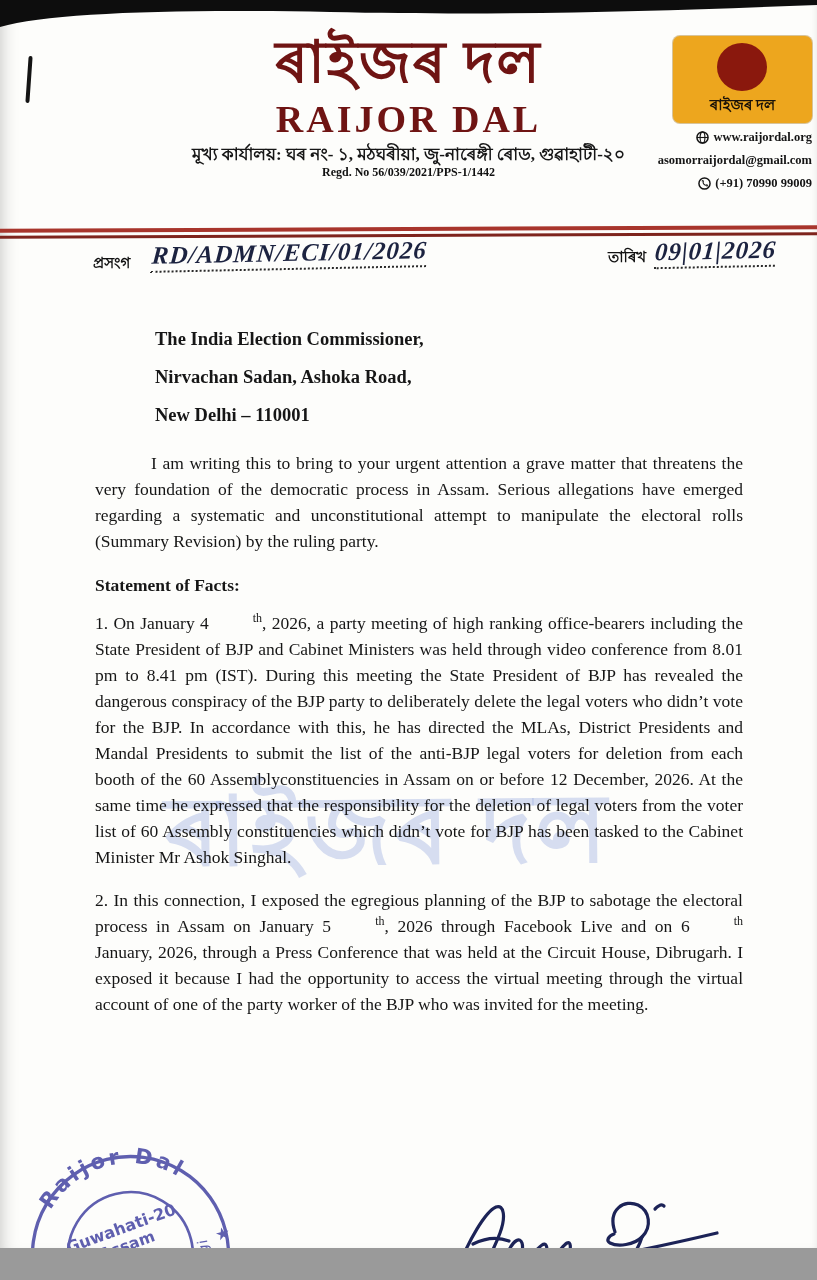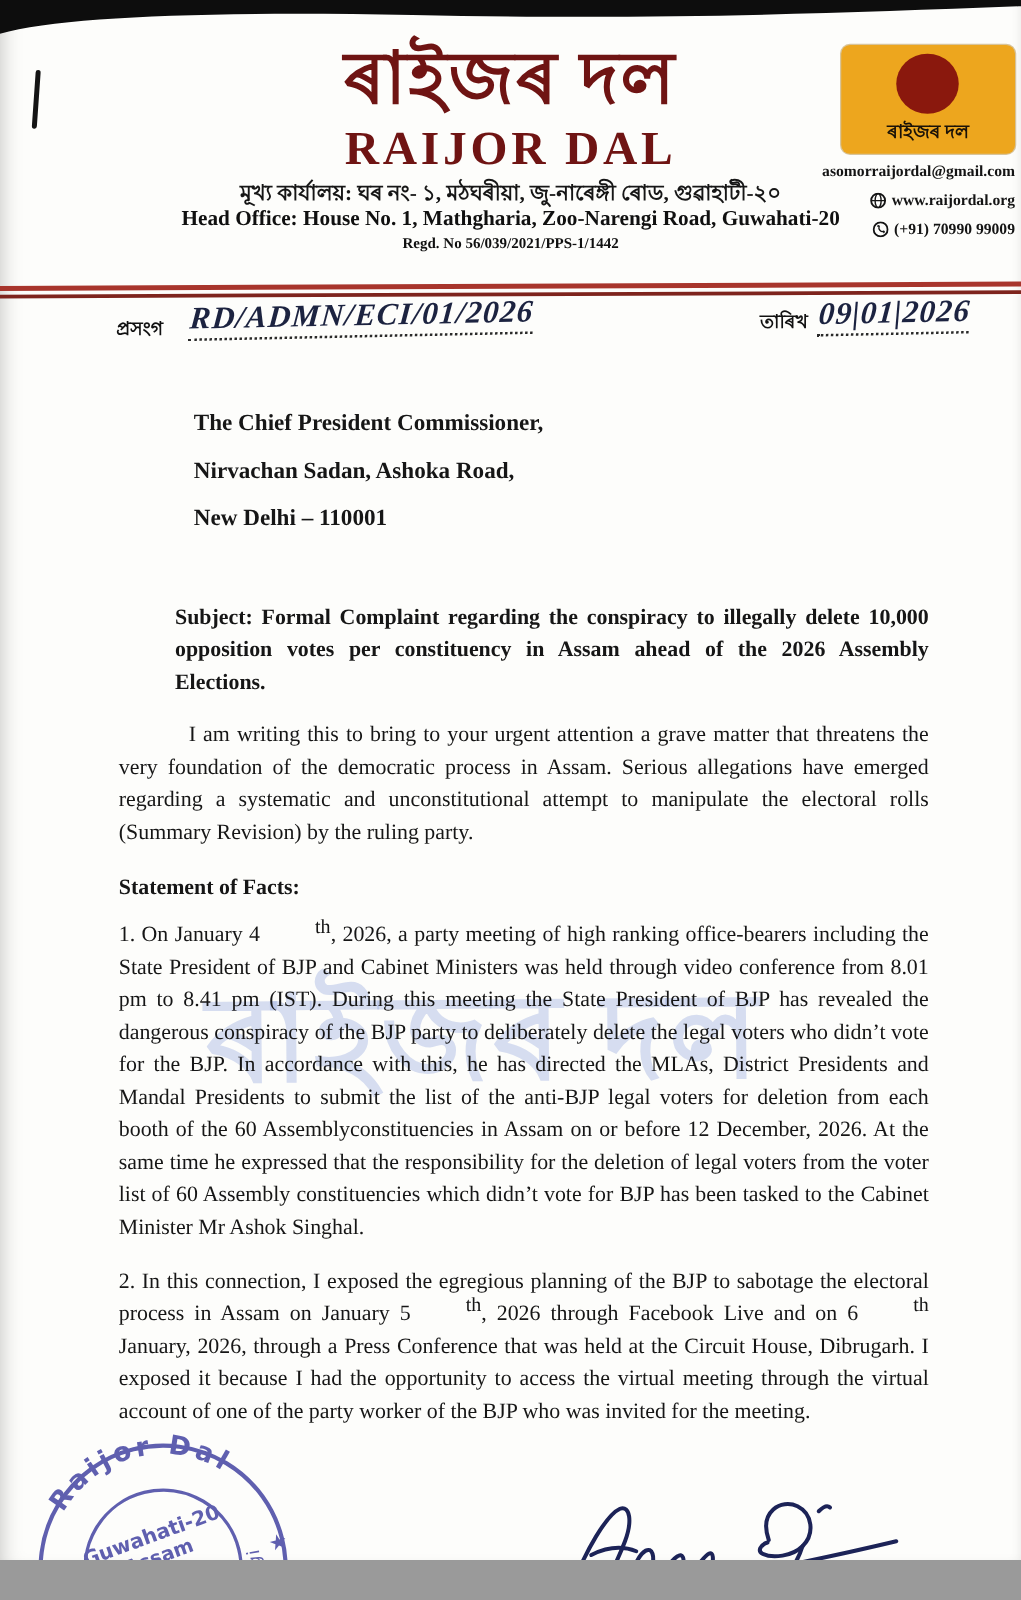--- a/index.html
+++ b/index.html
@@ -50,60 +50,59 @@
 
   
   .body-main{position:absolute;left:95px;top:308px;width:648px;z-index:2;font-size:17.5px;line-height:26px;}
   .to{font-weight:bold;font-size:18px;}
   .recipient{margin:12px 0 0 60px;font-weight:bold;font-size:18.5px;line-height:38px;}
   .subject{margin:46px 0 0 45px;font-weight:bold;text-align:justify;line-height:26px;}
   .salutation{margin-top:44px;font-weight:bold;}
   .para{margin-top:16px;text-align:justify;text-indent:56px;}
   .facts-h{margin-top:17px;font-weight:bold;}
   .fact{margin-top:12px;text-align:justify;}
-  sup{font-size:16px;line-height:0;padding-left:44px;}
+  sup{font-size:12px;line-height:0;padding-left:44px;}
 
   .stamp{position:absolute;left:8px;top:1132px;width:245px;height:245px;z-index:3;opacity:.88;mix-blend-mode:multiply;transform:rotate(-14deg);}
   .signature{position:absolute;left:445px;top:1192px;width:290px;height:95px;z-index:3;}
 </style>
 </head>
 <body>
 
 <div class="page">
 
   <svg class="scan-top" viewBox="0 0 817 34" preserveAspectRatio="none">
     <path d="M0,0 L817,0 L817,5 C660,11 520,16 330,12 C170,9 50,13 0,27 Z" fill="#0d0d0d"></path>
   </svg>
   <div class="pen-mark"></div>
 
   <header>
     <div class="lh-center">
       <div class="party-as">ৰাইজৰ দল</div>
       <div class="party-en">RAIJOR DAL</div>
       <div class="addr-as">মূখ্য কাৰ্যালয়: ঘৰ নং- ১, মঠঘৰীয়া, জু-নাৰেঙ্গী ৰোড, গুৱাহাটী-২০</div>
-      <div class="head-office">Head Office: House No. 1, Mathgharia, Zoo-Narengi Road, Guwahati-20</div>
       <div class="regd">Regd. No 56/039/2021/PPS-1/1442</div>
     </div>
 
     <div class="logo">
       <div class="logo-circle"></div>
       <div class="logo-text">ৰাইজৰ দল</div>
     </div>
 
     <div class="contact">
       <div class="row">
-        <span>asomorraijordal@gmail.com</span>
-      </div>
-      <div class="row">
         <svg class="cicon" viewBox="0 0 14 14">
           <circle cx="7" cy="7" r="6" fill="none" stroke="#141414" stroke-width="1.6"></circle>
           <ellipse cx="7" cy="7" rx="2.6" ry="6" fill="none" stroke="#141414" stroke-width="1.2"></ellipse>
           <line x1="1" y1="7" x2="13" y2="7" stroke="#141414" stroke-width="1.2"></line>
         </svg>
         <span>www.raijordal.org</span>
+      </div>
+      <div class="row">
+        <span>asomorraijordal@gmail.com</span>
       </div>
       <div class="row">
         <svg class="cicon" viewBox="0 0 14 14">
           <circle cx="7" cy="7" r="6" fill="none" stroke="#141414" stroke-width="1.6"></circle>
           <path d="M4.5,4.2 C5.6,3.4 6,4.4 5.6,5.2 C5.3,5.9 5.6,7 6.5,7.9 C7.4,8.8 8.5,9.1 9.1,8.7 C9.9,8.3 10.6,8.9 9.7,9.8" fill="none" stroke="#141414" stroke-width="1.2" stroke-linecap="round"></path>
         </svg>
         <span>(+91) 70990 99009</span>
       </div>
     </div>
   </header>
@@ -121,26 +120,25 @@
     <span class="date-label">তাৰিখ</span>
     <span class="date-value">
       <span class="hand dotline">09|01|2026</span>
     </span>
   </div>
 
   <div class="watermark">ৰাইজৰ দল</div>
 
   <main class="body-main">
     <div class="recipient">
-      <div>The Chief President Commissioner,</div>
+      <div>The India Election Commissioner,</div>
       <div>Nirvachan Sadan, Ashoka Road,</div>
       <div>New Delhi – 110001</div>
     </div>
 
-    <div class="subject">Subject: Formal Complaint regarding the conspiracy to illegally delete 10,000 opposition votes per constituency in Assam ahead of the 2026 Assembly Elections.</div>
 
 
     <p class="para">I am writing this to bring to your urgent attention a grave matter that threatens the very foundation of the democratic process in Assam. Serious allegations have emerged regarding a systematic and unconstitutional attempt to manipulate the electoral rolls (Summary Revision) by the ruling party.</p>
 
     <div class="facts-h">Statement of Facts:</div>
 
     <p class="fact"><span>1. On January 4</span><sup>th</sup><span>, 2026, a party meeting of high ranking office-bearers including the State President of BJP and Cabinet Ministers was held through video conference from 8.01 pm to 8.41 pm (IST). During this meeting the State President of BJP has revealed the dangerous conspiracy of the BJP party to deliberately delete the legal voters who didn’t vote for the BJP. In accordance with this, he has directed the MLAs, District Presidents and Mandal Presidents to submit the list of the anti-BJP legal voters for deletion from each booth of the 60 Assemblyconstituencies in Assam on or before 12 December, 2026. At the same time he expressed that the responsibility for the deletion of legal voters from the voter list of 60 Assembly constituencies which didn’t vote for BJP has been tasked to the Cabinet Minister Mr Ashok Singhal.</span></p>
 
     <p class="fact"><span>2. In this connection, I exposed the egregious planning of the BJP to sabotage the electoral process in Assam on January 5</span><sup>th</sup><span>, 2026 through Facebook Live and on 6</span><sup>th</sup><span> January, 2026, through a Press Conference that was held at the Circuit House, Dibrugarh. I exposed it because I had the opportunity to access the virtual meeting through the virtual account of one of the party worker of the BJP who was invited for the meeting.</span></p>
   </main>

